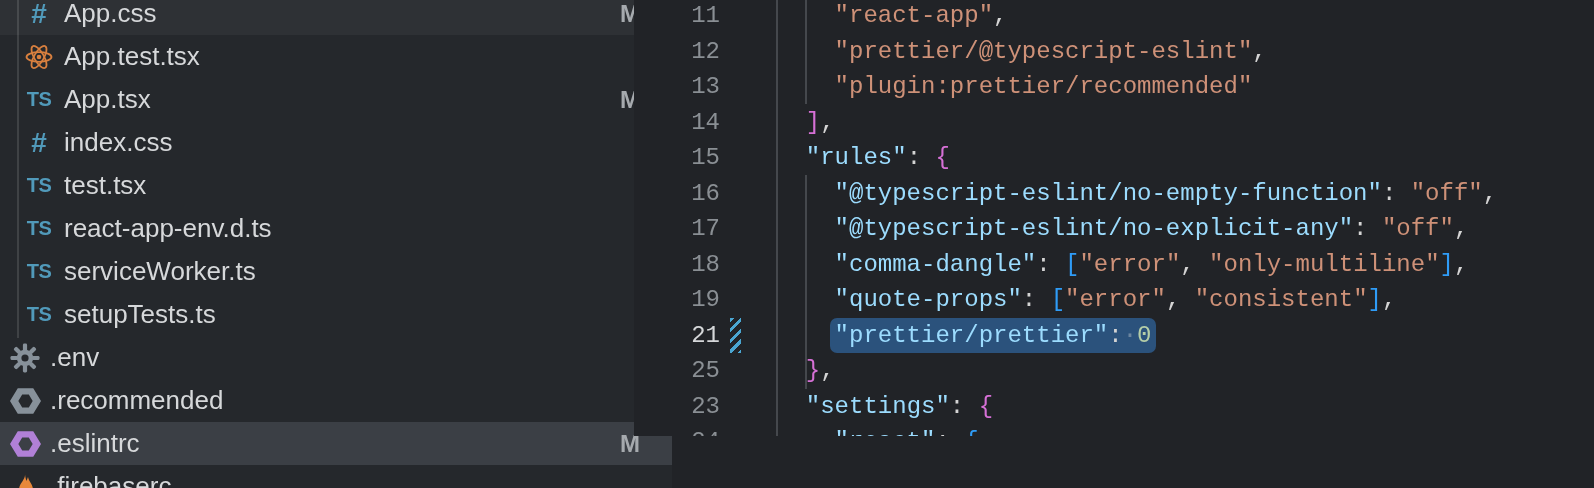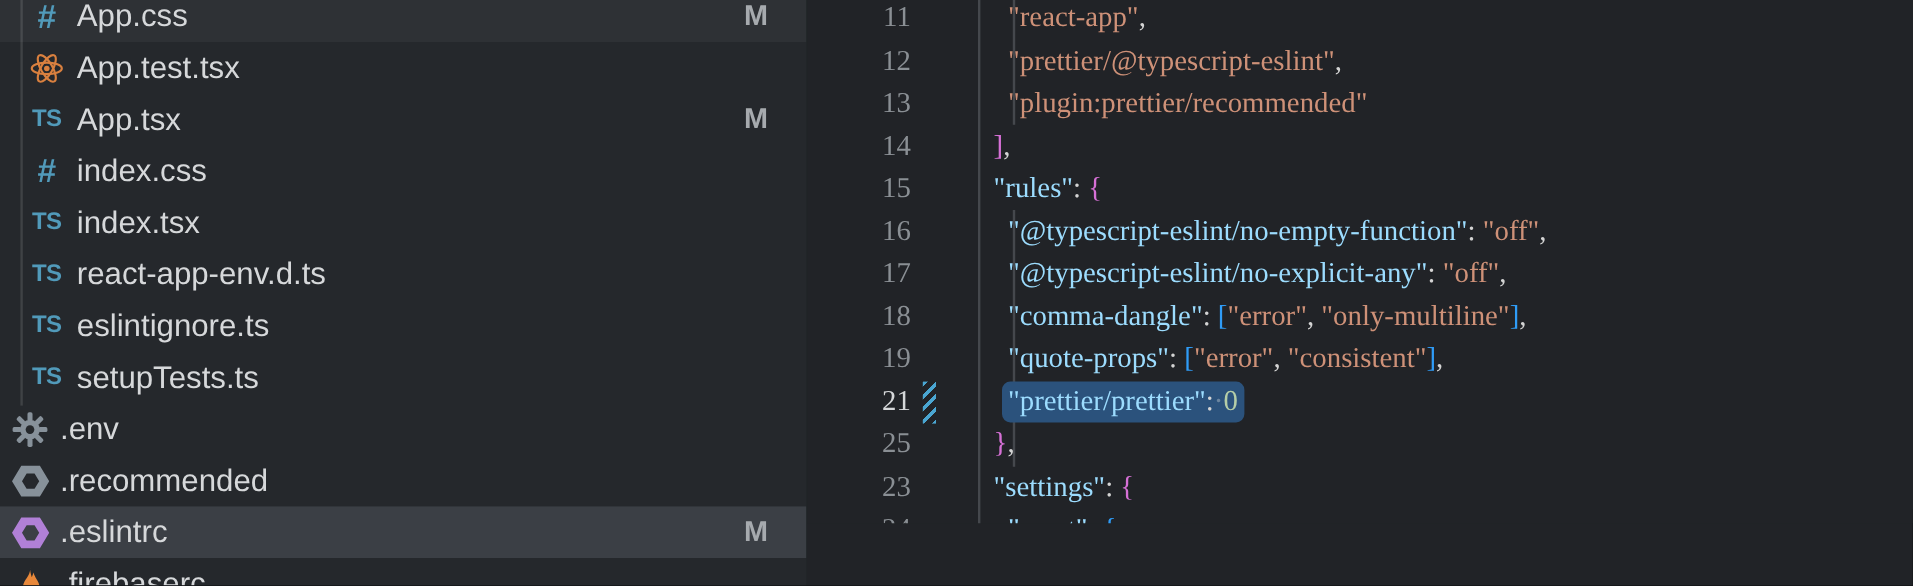--- a/index.html
+++ b/index.html
@@ -33,23 +33,23 @@
   .fbadge{
     position:absolute; right:32px; top:50%; transform:translateY(-50%);
     color:var(--badge,#a6aaae); font-size:24px; font-weight:600;
   }
   .tree-guide{
     position:absolute; left:17px; top:0; width:2px; height:338px;
     background:rgba(255,255,255,0.12); pointer-events:none;
   }
   
   .editor{
-    position:absolute; left:673px; top:0; width:922px; height:436px;
+    position:absolute; left:634px; top:0; width:922px; height:436px;
     background:var(--bg_editor,#212327); overflow:hidden;
-    font-family:Liberation Serif, serif;
+    font-family:Liberation Mono, monospace;
   }
   .lines{position:absolute; left:0; right:0; top:-2px;}
   .code-line{position:relative; height:35.5px;}
   .ln{
     position:absolute; left:0; top:0; width:86px; height:35.5px;
     line-height:35.5px; text-align:right;
     color:var(--line_number,#8a8f94); font-size:24px;
   }
   .ln.active{color:var(--line_number_active,#d5d7d9);}
   .gdecor{position:absolute; left:96px; top:0; width:11px; height:35.5px;}
@@ -109,29 +109,29 @@
           <span class="ficon i-ts">TS</span>
           <span class="fname">App.tsx</span>
           <span class="fbadge">M</span>
         </div>
         <div class="frow indent1">
           <span class="ficon i-css">#</span>
           <span class="fname">index.css</span>
         </div>
         <div class="frow indent1">
           <span class="ficon i-ts">TS</span>
-          <span class="fname">index.tsx</span>
+          <span class="fname">test.tsx</span>
         </div>
         <div class="frow indent1">
           <span class="ficon i-ts">TS</span>
           <span class="fname">react-app-env.d.ts</span>
         </div>
         <div class="frow indent1">
           <span class="ficon i-ts">TS</span>
-          <span class="fname">eslintignore.ts</span>
+          <span class="fname">serviceWorker.ts</span>
         </div>
         <div class="frow indent1">
           <span class="ficon i-ts">TS</span>
           <span class="fname">setupTests.ts</span>
         </div>
         <div class="frow indent0">
           <span class="ficon">
             <svg width="30" height="30" viewBox="0 0 30 30">
               <g fill="var(--icon_gray)">
                 <circle cx="15" cy="15" r="8.2"></circle>

